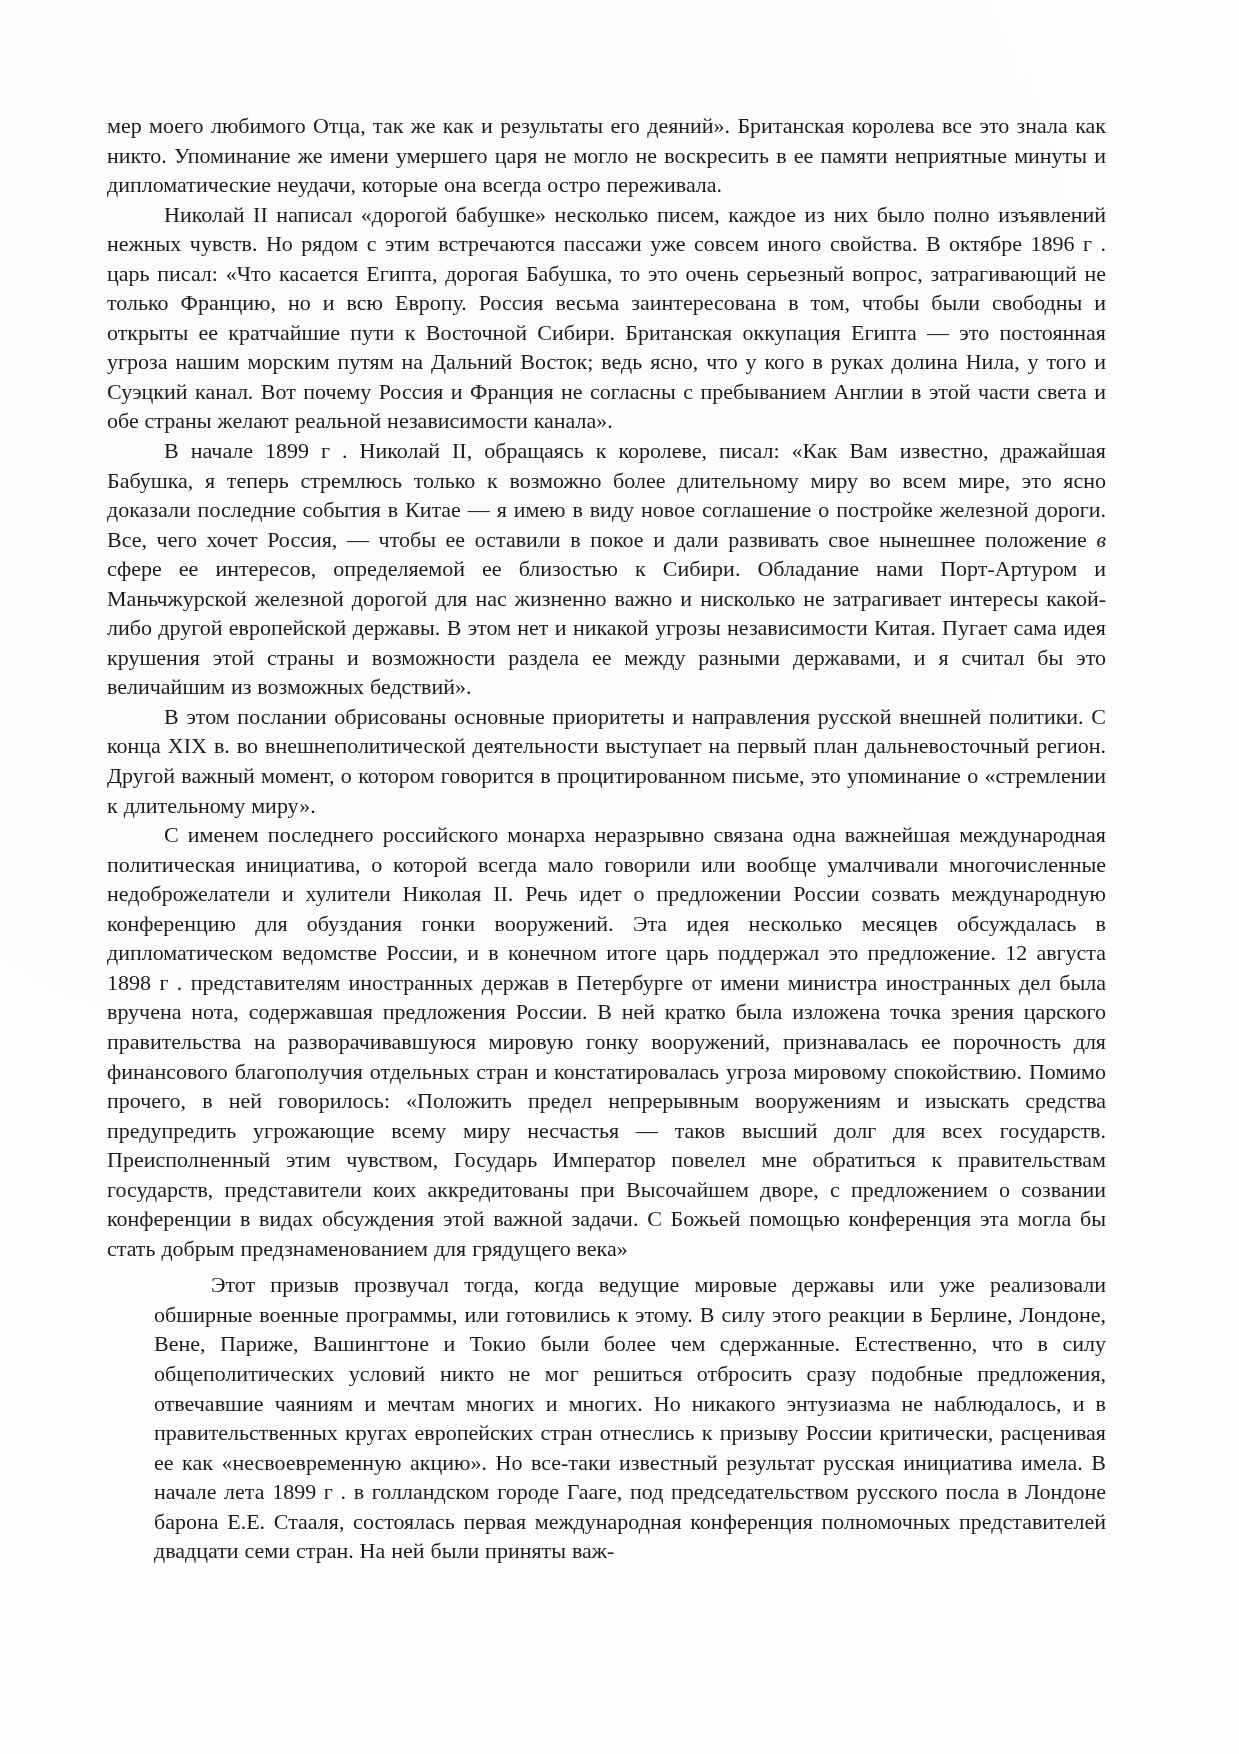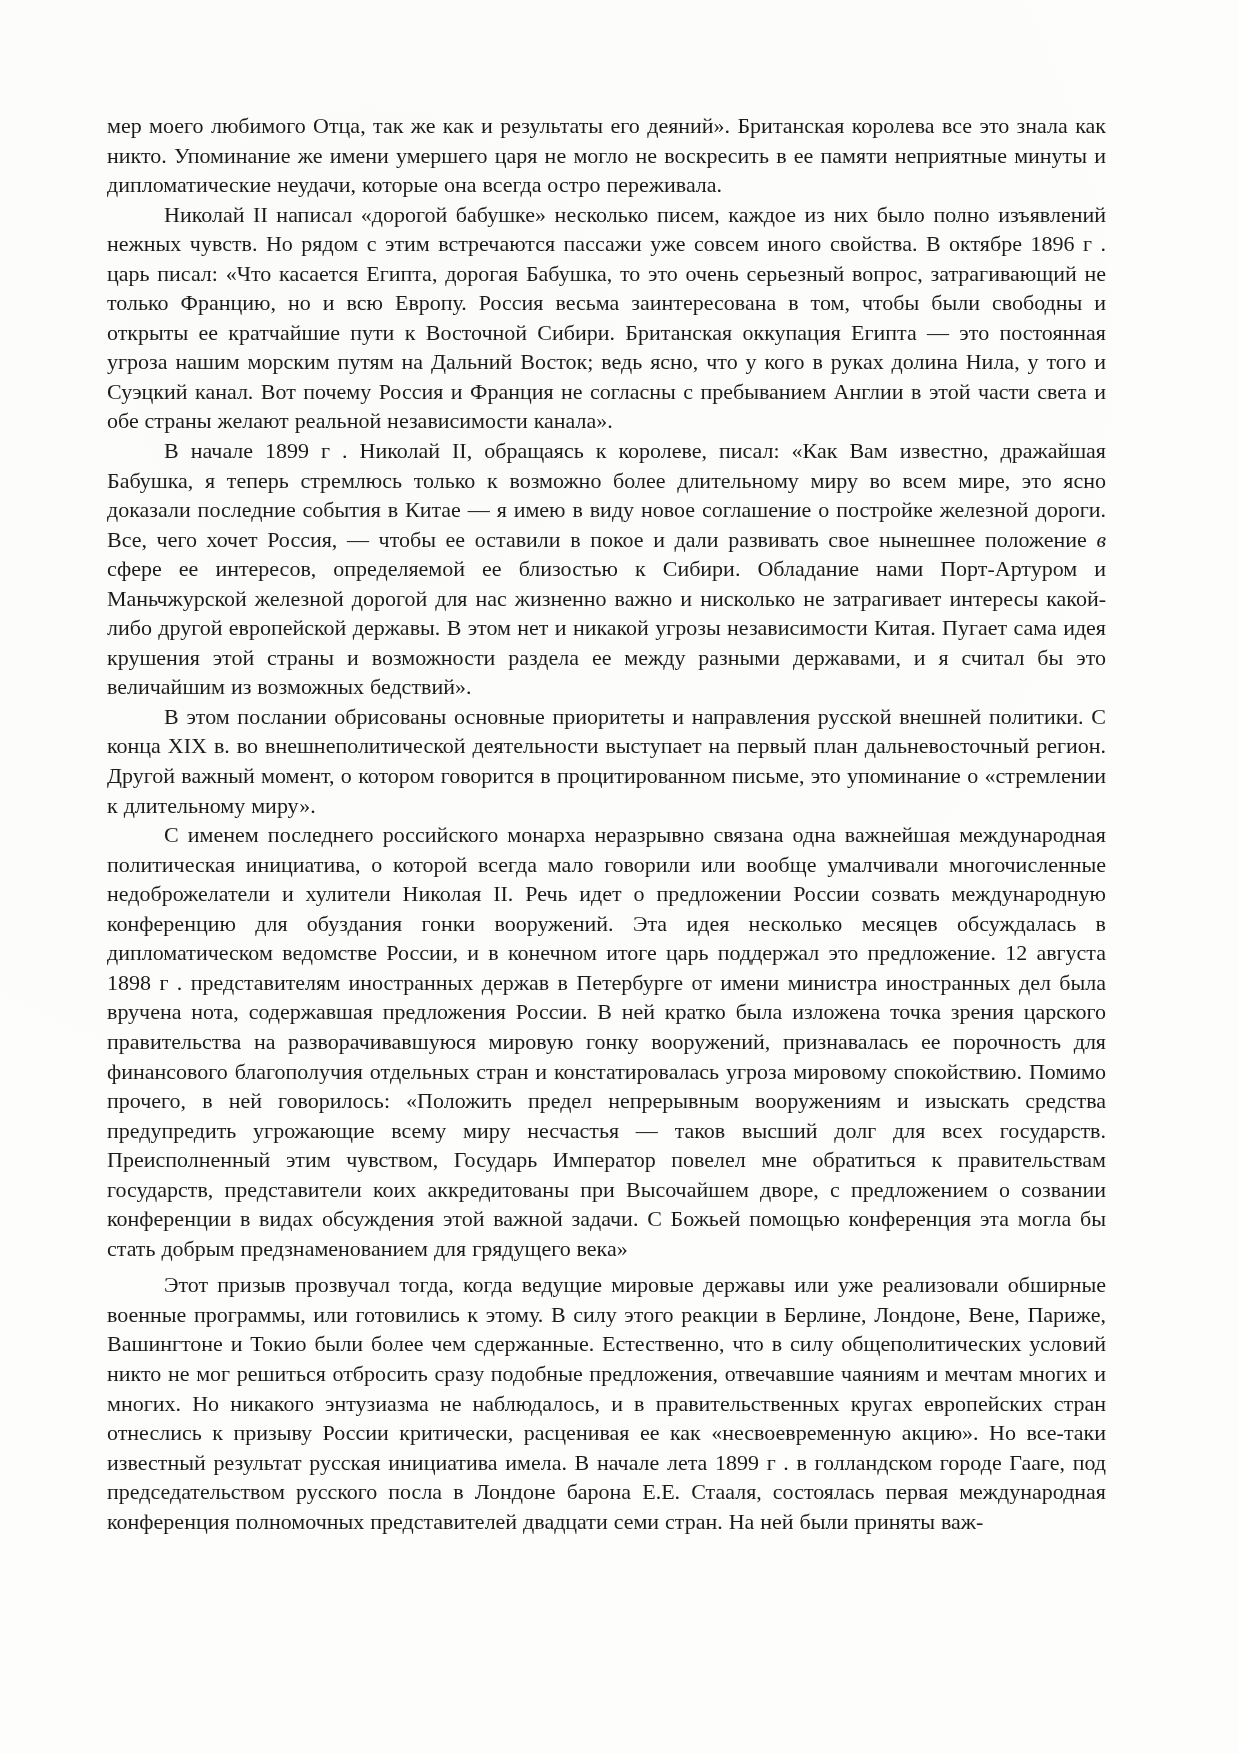--- a/index.html
+++ b/index.html
@@ -37,20 +37,21 @@
   .page-text p {
     margin: 0;
     padding: 0;
     text-indent: 57px;
   }
   .page-text p.no-indent {
     text-indent: 0;
   }
   .page-text p.extra-space {
     margin-top: 7px;
+    margin-left: 47px;
   }
   .page-text .it {
     font-style: italic;
   }
 </style>
 </head>
 <body>
 
 <main class="page">
   <section class="page-text">

